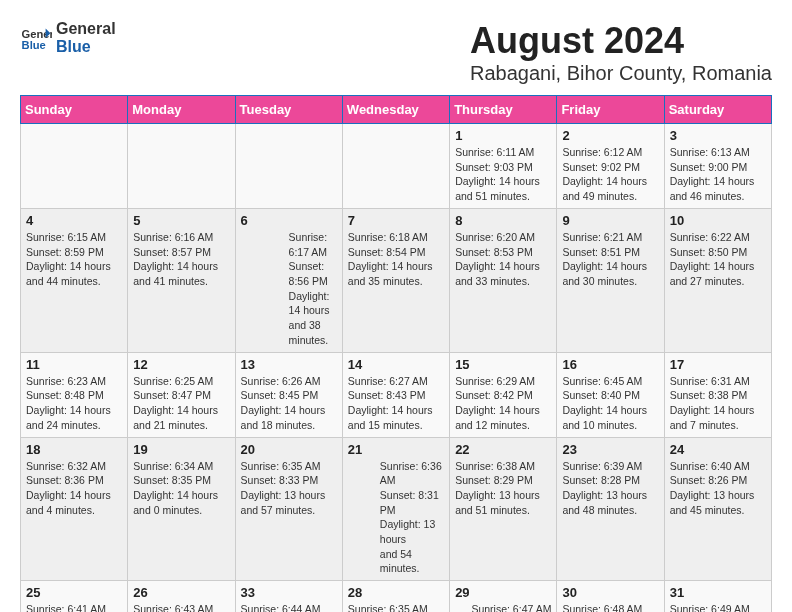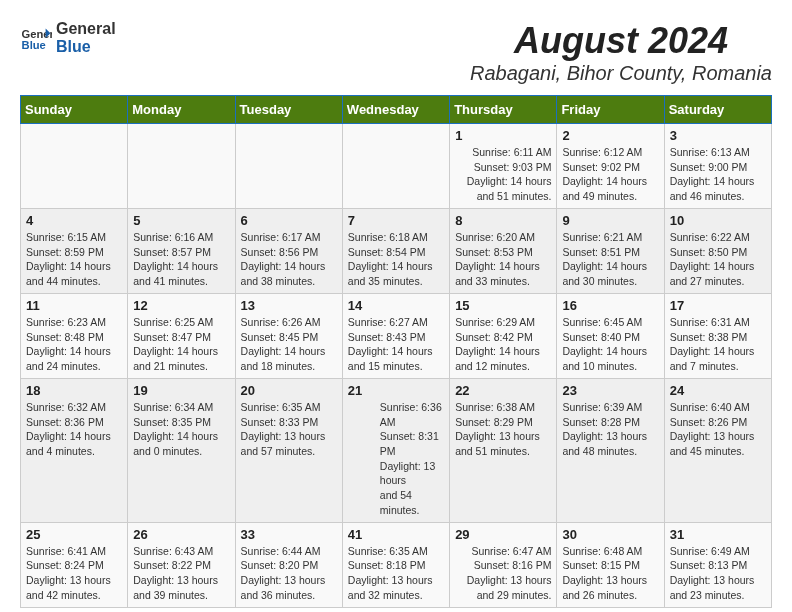--- a/index.html
+++ b/index.html
@@ -19,39 +19,38 @@
     .logo {
       display: flex;
       align-items: center;
       gap: 4px;
     }
     .logo-icon {
       width: 32px;
       height: 32px;
     }
     .title-area {
-      text-align: center;
-      font-style: italic;
+      text-align: left;
     }
     .main-title {
       font-size: 36px;
       font-weight: bold;
       color: #222;
     }
     .subtitle {
       font-size: 20px;
       color: #333;
     }
     table {
       width: 100%;
       border-collapse: collapse;
       font-size: 11px;
     }
     thead tr th {
-      background-color: #4d7c0f;
+      background-color: #ec4899;
       color: #fff;
       padding: 6px 4px;
       text-align: left;
       font-size: 13px;
       font-weight: bold;
       border: 1px solid #1a6fbf;
     }
     tbody tr td {
       border: 1px solid #ccc;
       padding: 4px 5px;
@@ -114,21 +113,21 @@
       </tr>
   </thead>
   <tbody id="calendar-body">
   <tr>
         <td class="empty-cell"></td>
         <td class="empty-cell"></td>
         <td class="empty-cell"></td>
         <td class="empty-cell"></td>
         <td>
           <div class="day-number">1</div>
-          <div class="day-detail" style="white-space: pre-line; text-align: right;">Sunrise: 6:11 AM
+          <div class="day-detail" style="white-space: pre-line;">Sunrise: 6:11 AM
 Sunset: 9:03 PM
 Daylight: 14 hours
 and 51 minutes.</div>
         </td>
         <td>
           <div class="day-number">2</div>
           <div class="day-detail" style="white-space: pre-line;">Sunrise: 6:12 AM
 Sunset: 9:02 PM
 Daylight: 14 hours
 and 49 minutes.</div>
@@ -151,21 +150,21 @@
         </td>
         <td>
           <div class="day-number">5</div>
           <div class="day-detail" style="white-space: pre-line;">Sunrise: 6:16 AM
 Sunset: 8:57 PM
 Daylight: 14 hours
 and 41 minutes.</div>
         </td>
         <td>
           <div class="day-number">6</div>
-          <div class="day-detail" style="white-space: pre-line;">Sunrise: 6:17 AM
+          <div class="day-detail" style="white-space: pre-line; margin-left: 48px;">Sunrise: 6:17 AM
 Sunset: 8:56 PM
 Daylight: 14 hours
 and 38 minutes.</div>
         </td>
         <td>
           <div class="day-number">7</div>
           <div class="day-detail" style="white-space: pre-line;">Sunrise: 6:18 AM
 Sunset: 8:54 PM
 Daylight: 14 hours
 and 35 minutes.</div>
@@ -310,21 +309,21 @@
 and 39 minutes.</div>
         </td>
         <td>
           <div class="day-number">33</div>
           <div class="day-detail" style="white-space: pre-line;">Sunrise: 6:44 AM
 Sunset: 8:20 PM
 Daylight: 13 hours
 and 36 minutes.</div>
         </td>
         <td>
-          <div class="day-number">41</div>
+          <div class="day-number">28</div>
           <div class="day-detail" style="white-space: pre-line;">Sunrise: 6:35 AM
 Sunset: 8:18 PM
 Daylight: 13 hours
 and 32 minutes.</div>
         </td>
         <td>
           <div class="day-number">29</div>
           <div class="day-detail" style="white-space: pre-line; text-align: right;">Sunrise: 6:47 AM
 Sunset: 8:16 PM
 Daylight: 13 hours

